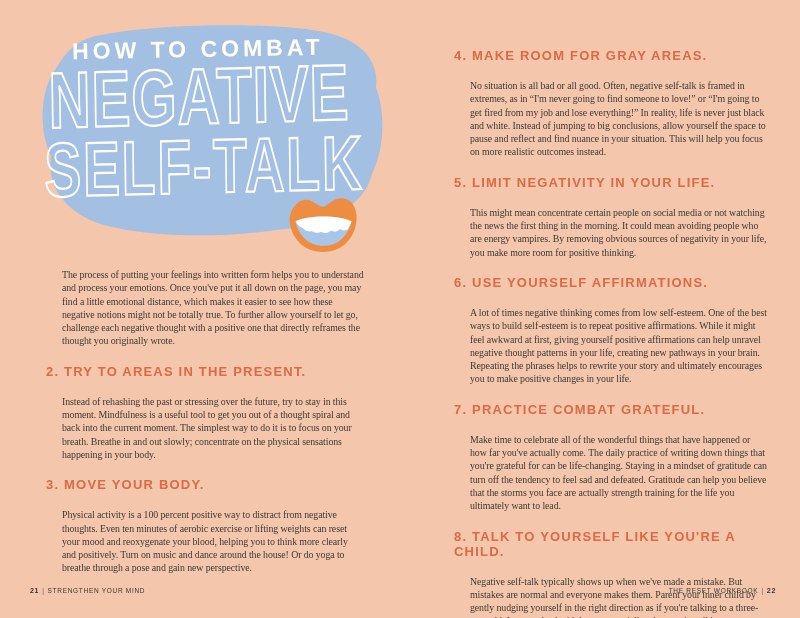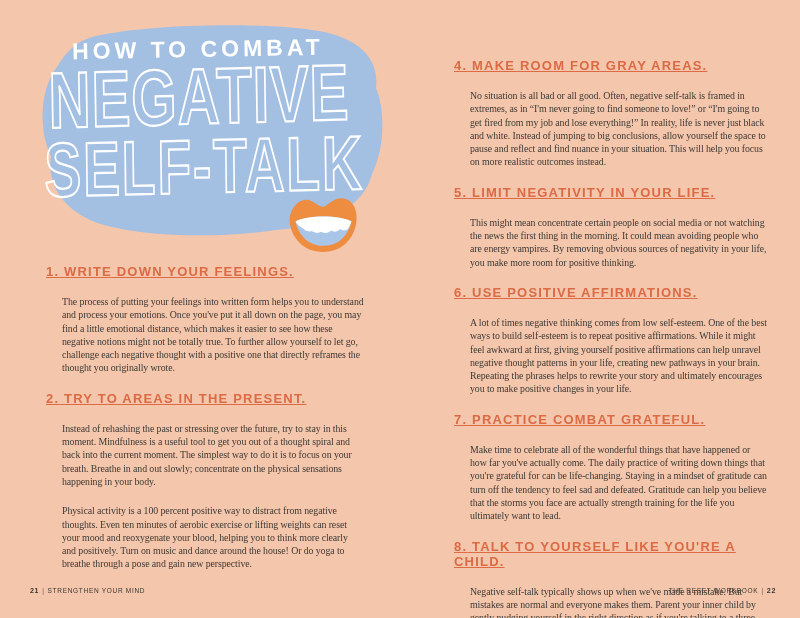--- a/index.html
+++ b/index.html
@@ -30,25 +30,24 @@
   .t3 { left:14px; top:110px; font-size:58px; letter-spacing:2px; transform:scale(0.95,1.32) rotate(-1deg); }
 
   .lips-svg { position:absolute; left:282px; top:192px; }
 
   
   .col { position:absolute; }
   .col-left  { left:46px;  top:252px; width:334px; }
   .col-right { left:454px; top:46px;  width:330px; }
   .tip { margin:0 0 10px 0; }
   .tip-heading {
-    margin:12px 0 8px 0;
+    margin:2px 0 8px 0;
     font:700 13px/15px "Liberation Sans", sans-serif;
     letter-spacing:1.2px;
     color:#db6a45;
-    text-decoration:underline;
   }
   .tip-body {
     margin:16px;
     font:400 9.9px/13.3px "Liberation Serif", serif;
     letter-spacing:-0.1px;
     color:#3e3a36;
   }
 
   
   .folio {
@@ -84,43 +83,43 @@
     <path fill="#a9c6e8" d="M13 29 C24 22.5 57 22.5 68 29
       C64 45 54 53 40 53 C26 53 16 43 13 29 Z"></path>
     <path fill="#ffffff" d="M13 29 C24 22.5 57 22.5 68 29
       C67 32 66 34 64.5 36.5 C61 39.5 57 36.5 57 36.5 C57 36.5 53 41 48 38
       C48 38 44 42.5 38.5 39 C38.5 39 33.5 42 29 38.5 C29 38.5 24 40 20.5 36
       C17.5 34.5 14.5 32 13 29 Z"></path>
   </svg>
 
   <div class="col col-left">
     <section class="tip">
-      <h2 class="tip-heading"><span>1.</span> <span>WRITE DOWN YOUR FEELINGS.</span></h2>
       <p class="tip-body">The process of putting your feelings into written form helps you to understand and process your emotions. Once you've put it all down on the page, you may find a little emotional distance, which makes it easier to see how these negative notions might not be totally true. To further allow yourself to let go, challenge each negative thought with a positive one that directly reframes the thought you originally wrote.</p>
     </section>
     <section class="tip">
       <h2 class="tip-heading"><span>2.</span> <span>TRY TO AREAS IN THE PRESENT.</span></h2>
       <p class="tip-body">Instead of rehashing the past or stressing over the future, try to stay in this moment. Mindfulness is a useful tool to get you out of a thought spiral and back into the current moment. The simplest way to do it is to focus on your breath. Breathe in and out slowly; concentrate on the physical sensations happening in your body.</p>
     </section>
     <section class="tip">
+      <h2 class="tip-heading"><span>3.</span> <span>MOVE YOUR BODY.</span></h2>
       <p class="tip-body">Physical activity is a 100 percent positive way to distract from negative thoughts. Even ten minutes of aerobic exercise or lifting weights can reset your mood and reoxygenate your blood, helping you to think more clearly and positively. Turn on music and dance around the house! Or do yoga to breathe through a pose and gain new perspective.</p>
     </section>
   </div>
 
   <div class="col col-right">
     <section class="tip">
       <h2 class="tip-heading"><span>4.</span> <span>MAKE ROOM FOR GRAY AREAS.</span></h2>
       <p class="tip-body">No situation is all bad or all good. Often, negative self-talk is framed in extremes, as in “I'm never going to find someone to love!” or “I'm going to get fired from my job and lose everything!” In reality, life is never just black and white. Instead of jumping to big conclusions, allow yourself the space to pause and reflect and find nuance in your situation. This will help you focus on more realistic outcomes instead.</p>
     </section>
     <section class="tip">
       <h2 class="tip-heading"><span>5.</span> <span>LIMIT NEGATIVITY IN YOUR LIFE.</span></h2>
       <p class="tip-body">This might mean concentrate certain people on social media or not watching the news the first thing in the morning. It could mean avoiding people who are energy vampires. By removing obvious sources of negativity in your life, you make more room for positive thinking.</p>
     </section>
     <section class="tip">
-      <h2 class="tip-heading"><span>6.</span> <span>USE POSITIVE AFFIRMATIONS.</span></h2>
+      <h2 class="tip-heading"><span>6.</span> <span>USE YOURSELF AFFIRMATIONS.</span></h2>
       <p class="tip-body">A lot of times negative thinking comes from low self-esteem. One of the best ways to build self-esteem is to repeat positive affirmations. While it might feel awkward at first, giving yourself positive affirmations can help unravel negative thought patterns in your life, creating new pathways in your brain. Repeating the phrases helps to rewrite your story and ultimately encourages you to make positive changes in your life.</p>
     </section>
     <section class="tip">
       <h2 class="tip-heading"><span>7.</span> <span>PRACTICE COMBAT GRATEFUL.</span></h2>
       <p class="tip-body">Make time to celebrate all of the wonderful things that have happened or how far you've actually come. The daily practice of writing down things that you're grateful for can be life-changing. Staying in a mindset of gratitude can turn off the tendency to feel sad and defeated. Gratitude can help you believe that the storms you face are actually strength training for the life you ultimately want to lead.</p>
     </section>
     <section class="tip">
       <h2 class="tip-heading"><span>8.</span> <span>TALK TO YOURSELF LIKE YOU'RE A CHILD.</span></h2>
       <p class="tip-body">Negative self-talk typically shows up when we've made a mistake. But mistakes are normal and everyone makes them. Parent your inner child by gently nudging yourself in the right direction as if you're talking to a three-year-old. Learn to lead with love—especially when you're talking to yourself.</p>
     </section>

